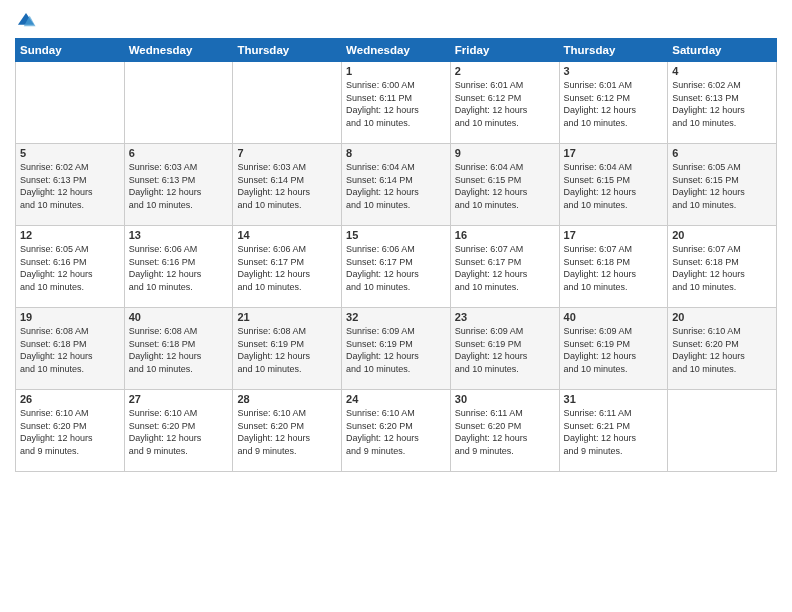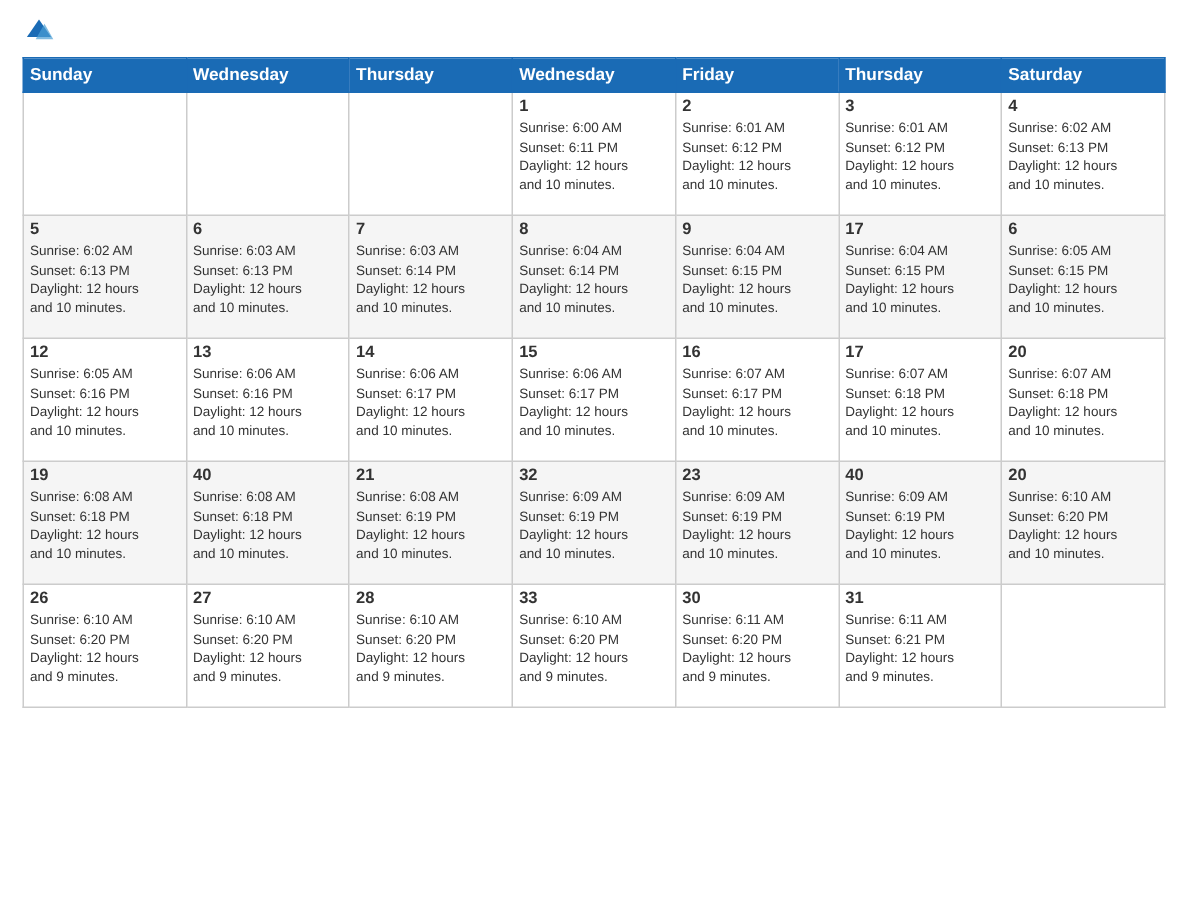--- a/index.html
+++ b/index.html
@@ -250,21 +250,21 @@
           </td>
           <td>
             <span class="day-number">27</span>
             <div class="day-info">Sunrise: 6:10 AM<br>Sunset: 6:20 PM<br>Daylight: 12 hours<br>and 9 minutes.</div>
           </td>
           <td>
             <span class="day-number">28</span>
             <div class="day-info">Sunrise: 6:10 AM<br>Sunset: 6:20 PM<br>Daylight: 12 hours<br>and 9 minutes.</div>
           </td>
           <td>
-            <span class="day-number">33</span>
+            <span class="day-number">24</span>
             <div class="day-info">Sunrise: 6:10 AM<br>Sunset: 6:20 PM<br>Daylight: 12 hours<br>and 9 minutes.</div>
           </td>
           <td>
             <span class="day-number">30</span>
             <div class="day-info">Sunrise: 6:11 AM<br>Sunset: 6:20 PM<br>Daylight: 12 hours<br>and 9 minutes.</div>
           </td>
           <td>
             <span class="day-number">31</span>
             <div class="day-info">Sunrise: 6:11 AM<br>Sunset: 6:21 PM<br>Daylight: 12 hours<br>and 9 minutes.</div>
           </td>

